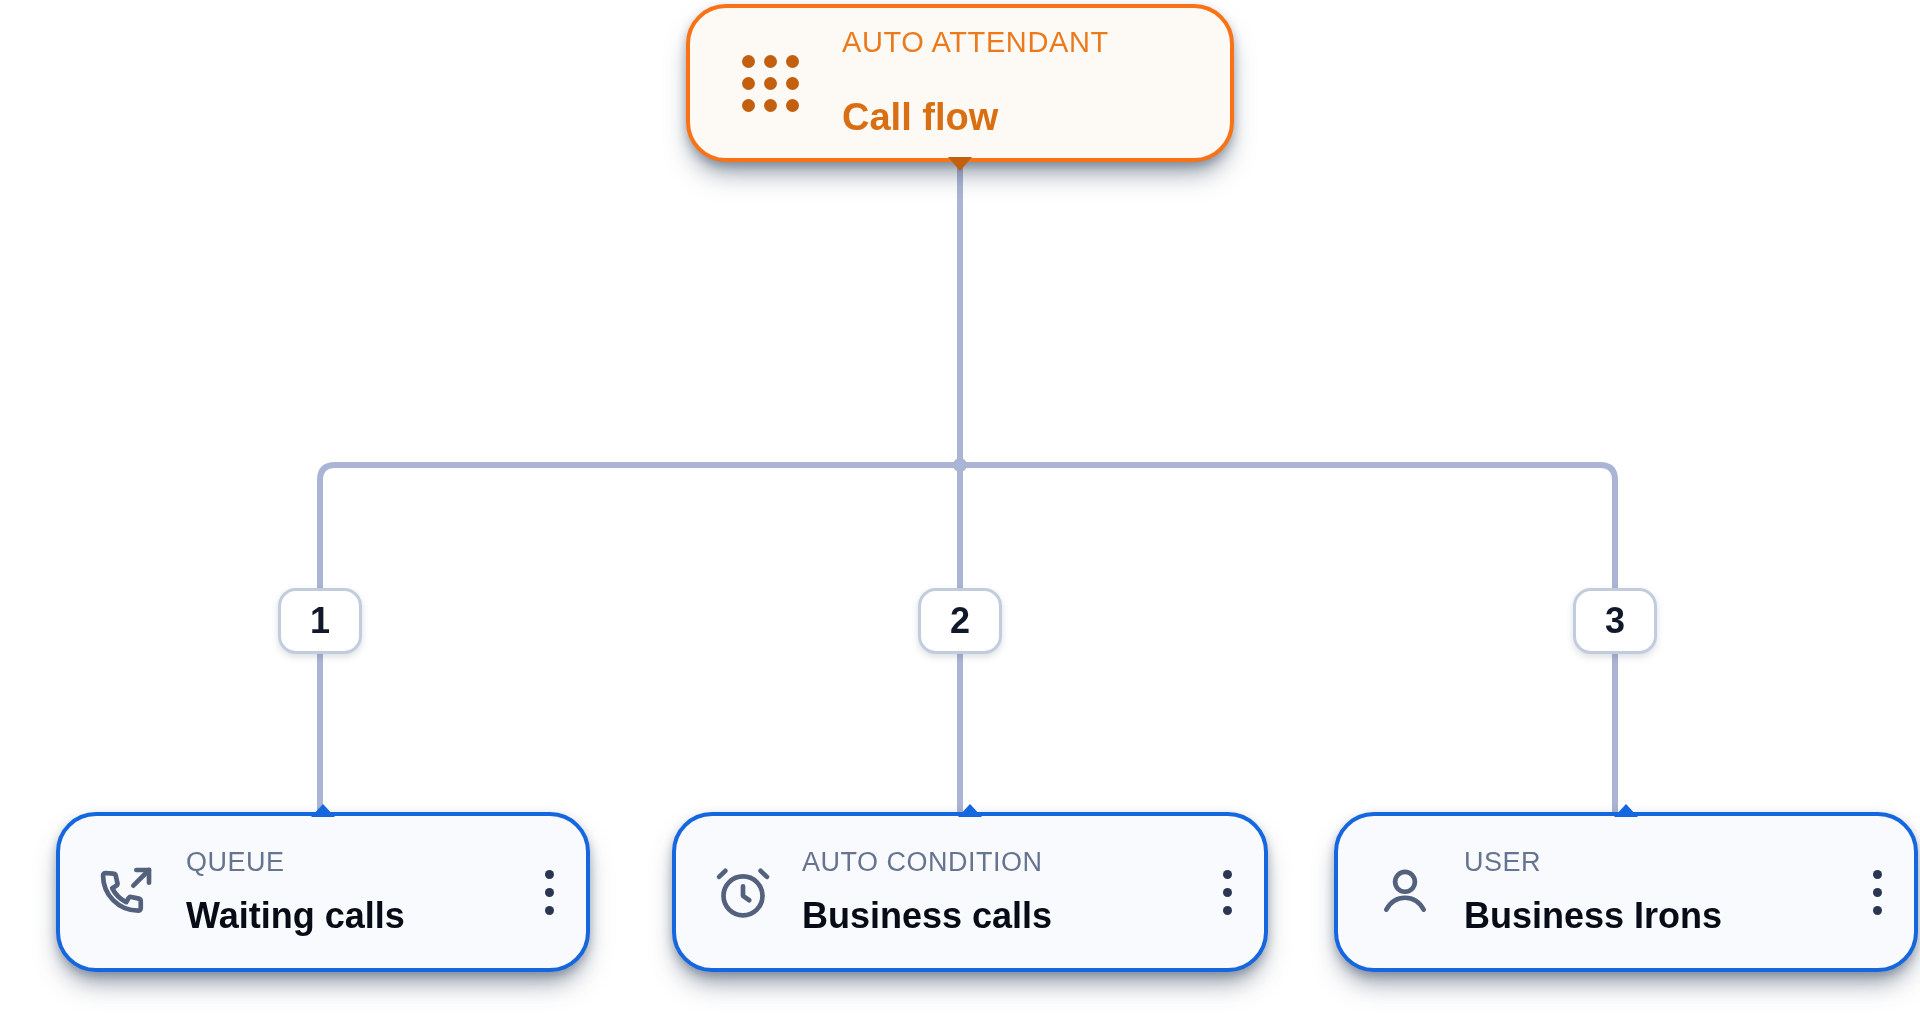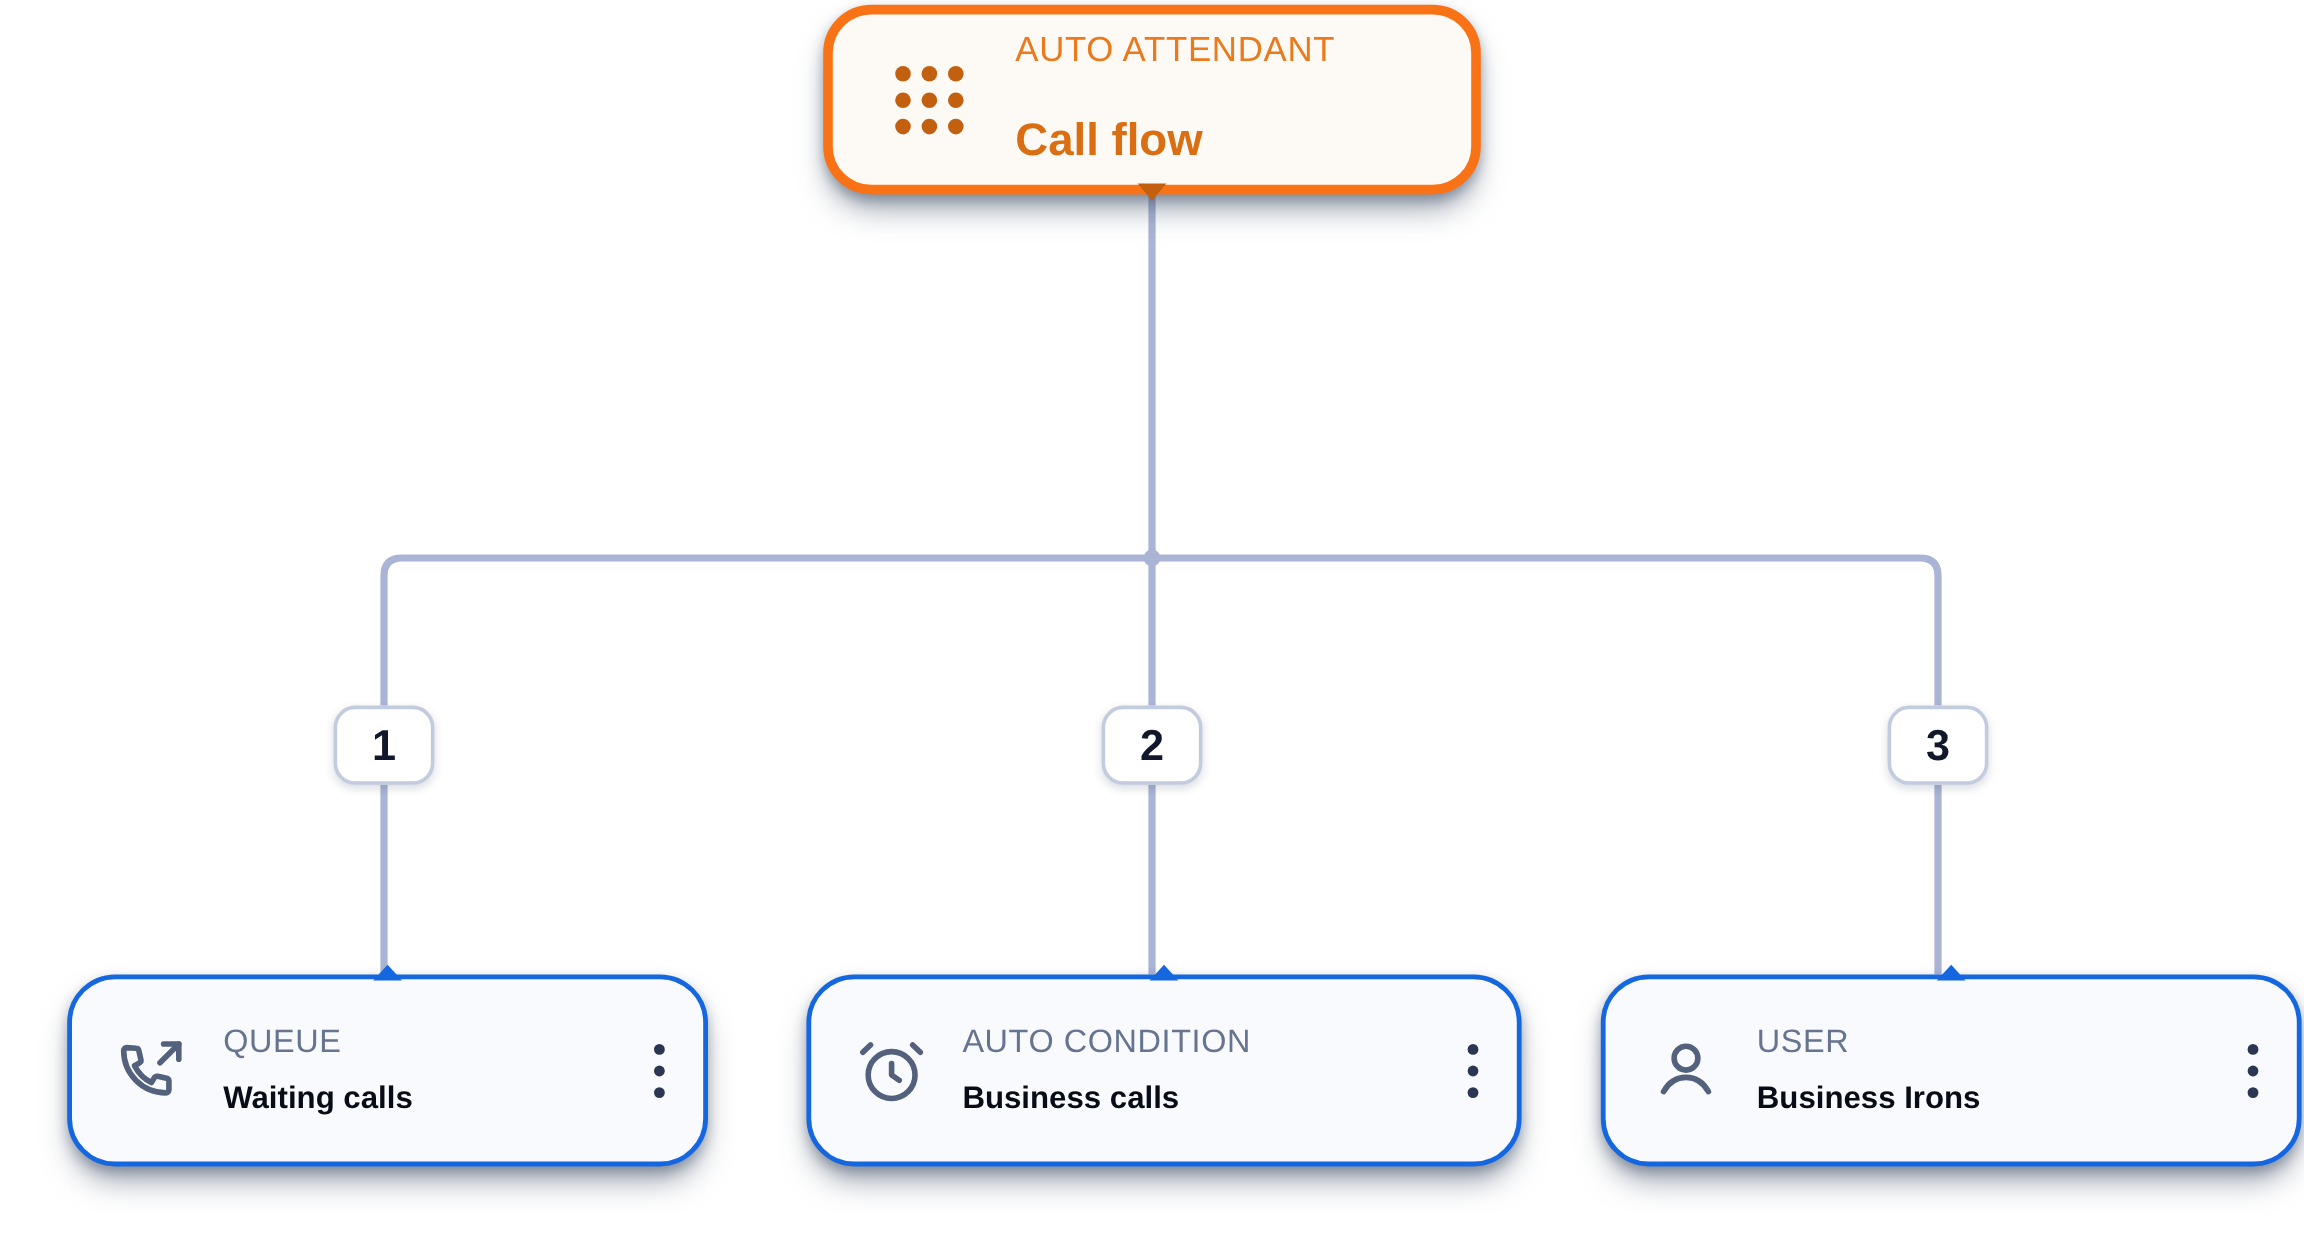--- a/index.html
+++ b/index.html
@@ -13,21 +13,21 @@
 
   
   #wires { position: absolute; inset: 0; width: 1920px; height: 1030px; }
 
   
   .root-node {
     position: absolute;
     left: 686px; top: 4px;
     width: 548px; height: 158px;
     background: #fdfaf5;
-    border: 8px solid #f97316;
+    border: 4px solid #f97316;
     border-radius: 40px;
     display: flex;
     align-items: center;
     padding-left: 52px;
     box-shadow: 0 16px 26px -6px rgba(58,74,99,.55),
                 0 4px 10px rgba(58,74,99,.35);
     z-index: 4;
   }
   .dot-grid {
     width: 56px; height: 56px;
@@ -115,21 +115,21 @@
   .card-icon svg { display: block; width: 66px; height: 66px; }
   .card-text { flex: 1 1 auto; display: flex; flex-direction: column; gap: 17px; min-width: 0; }
   .card-kicker {
     font-size: 27px;
     letter-spacing: .5px;
     color: #66748f;
     line-height: 1.1;
     white-space: nowrap;
   }
   .card-title {
-    font-size: 26px;
+    font-size: 36px;
     font-weight: bold;
     color: #080c16;
     line-height: 1.15;
     white-space: nowrap;
   }
   .kebab {
     flex: none;
     width: 14px;
     height: 66px;
     display: flex;

